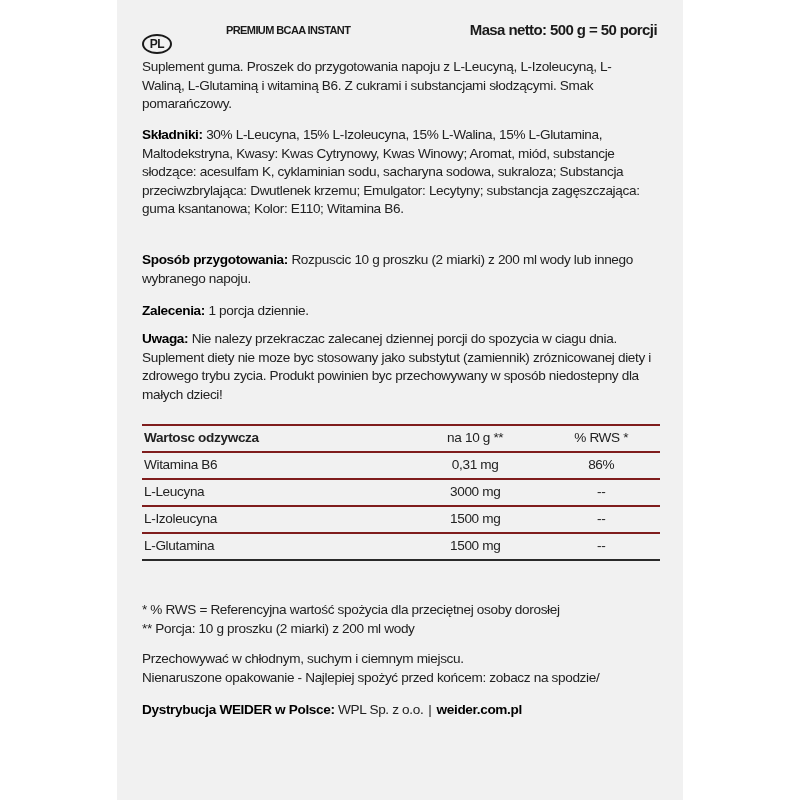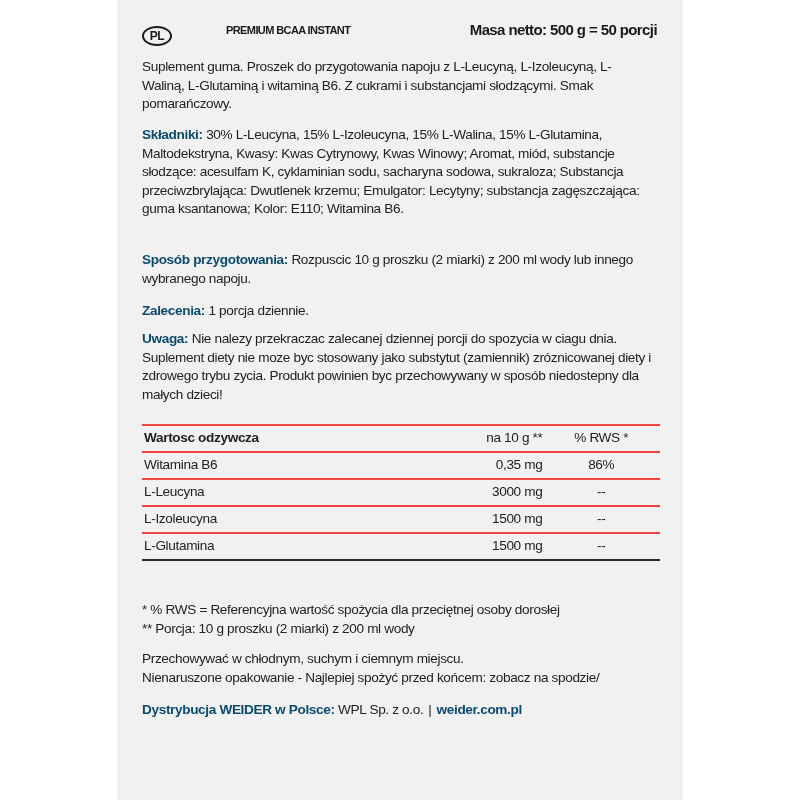--- a/index.html
+++ b/index.html
@@ -32,21 +32,21 @@
     .header {
       position: absolute;
       left: 0;
       top: 19px;
       width: 518px;
       height: 24px;
     }
     .pl-badge {
       position: absolute;
       left: 0;
-      top: 7px;
+      top: 15px;
       width: 30px;
       height: 20px;
       border: 2px solid #1a1a1a;
       border-radius: 50%;
       box-sizing: border-box;
       font-family: "Liberation Sans", sans-serif;
       font-weight: bold;
       font-size: 12px;
       line-height: 16px;
       text-align: center;
@@ -73,48 +73,48 @@
       line-height: 22px;
       color: #1a1a1a;
       letter-spacing: -0.6px;
     }
     .para {
       position: absolute;
       left: 0;
       width: 510px;
       margin: 0;
     }
-    .para b { color: #0c4a6e; }
+    .para b { color: #000000; }
     .intro { top: 58px; }
     .ingredients { top: 126px; }
     .prep { top: 251px; }
     .recommend { top: 302px; }
     .warning { top: 330px; }
 
     .nutri-table {
       position: absolute;
       left: 0;
       top: 424px;
       width: 518px;
       border-collapse: collapse;
       font-size: 13.6px;
     }
     .nutri-table td, .nutri-table th {
       height: 25px;
       padding: 0;
-      border-top: 2px solid #ef4444;
+      border-top: 2px solid #7f1d1d;
       font-weight: normal;
       margin-left: 32px;
     }
     .nutri-table tr:last-child td {
       border-bottom: 2px solid #2a2a2a;
     }
     .nutri-table th.col-name { font-weight: bold; text-align: left; }
     .col-name { width: 265px; text-align: left; padding-left: 2px !important; }
-    .col-amount { width: 135px; text-align: right; }
+    .col-amount { width: 135px; text-align: center; }
     .col-rws { width: 118px; text-align: center; }
 
     .footnotes { top: 601px; }
     .storage { top: 650px; }
     .distribution { top: 701px; }
     .sep { padding: 0 5px; }
   </style>
 </head>
 <body>
 
@@ -139,21 +139,21 @@
 
     <table class="nutri-table">
       <tbody>
           <tr>
         <th class="col-name">Wartosc odzywcza</th>
         <th class="col-amount">na 10 g **</th>
         <th class="col-rws">% RWS *</th>
       </tr>
       <tr>
         <td class="col-name">Witamina B6</td>
-        <td class="col-amount">0,35 mg</td>
+        <td class="col-amount">0,31 mg</td>
         <td class="col-rws">86%</td>
       </tr>
       <tr>
         <td class="col-name">L-Leucyna</td>
         <td class="col-amount">3000 mg</td>
         <td class="col-rws">--</td>
       </tr>
       <tr>
         <td class="col-name">L-Izoleucyna</td>
         <td class="col-amount">1500 mg</td>

